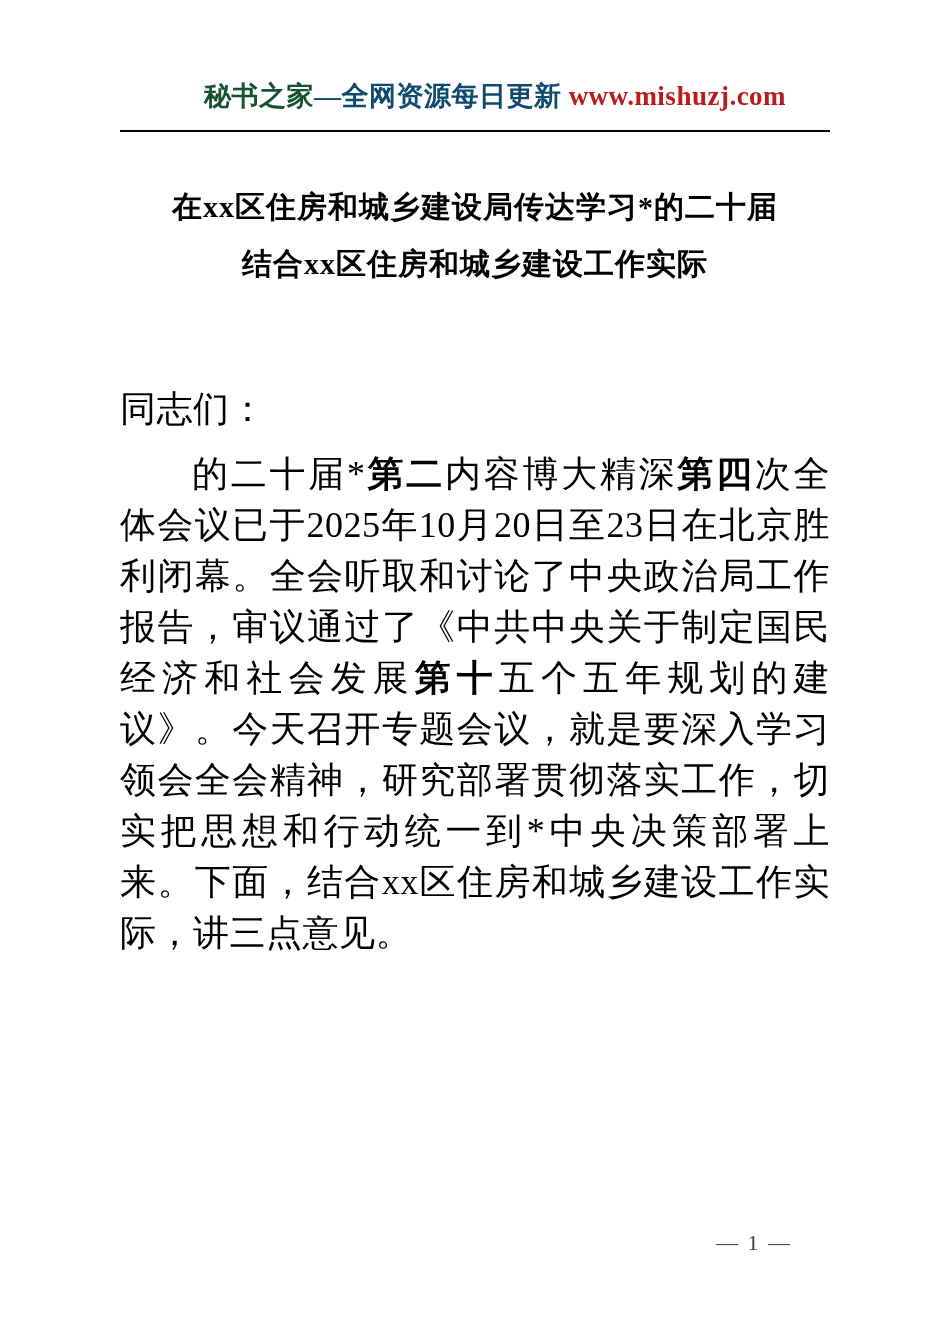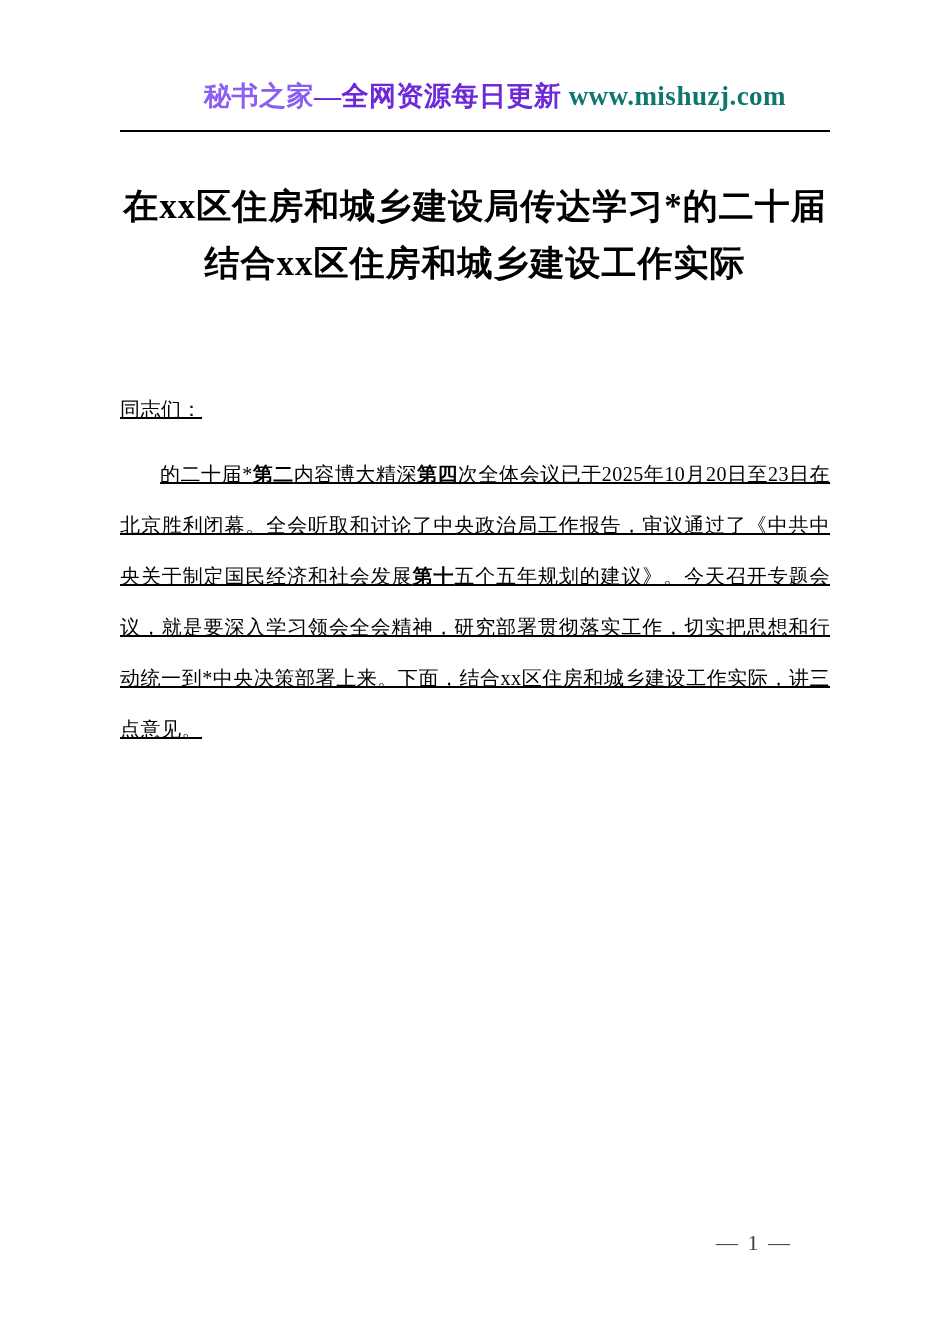--- a/index.html
+++ b/index.html
@@ -16,63 +16,62 @@
     overflow: hidden;
   }
   .header {
     text-align: center;
     font-size: 27px;
     font-weight: bold;
     white-space: nowrap;
     letter-spacing: 0.5px;
   }
   .header .brand { font-weight: bold; }
-  .header .tagline { color: #6d28d9; font-weight: bold; }
+  .header .tagline { color: #0c4a6e; font-weight: bold; }
   .header .url { font-weight: bold; }
   .header-rule {
     border: none;
     border-top: 2px solid #000000;
     margin: 16px 0 0 0;
   }
   .doc-title {
     text-align: center;
-    font-size: 35px;
+    font-size: 30px;
     line-height: 57px;
     font-weight: bold;
     margin-top: 46px;
     letter-spacing: 1px;
   }
   .content {
     margin-top: 92px;
-    font-size: 20px;
+    font-size: 36px;
     line-height: 51px;
     text-align: justify;
     letter-spacing: 0.5px;
-    text-decoration: underline;
   }
   .para { margin-bottom: 14px; }
   .para.indent { text-indent: 2em; }
   .para b { font-weight: bold; }
   .para.heading { font-weight: bold; }
   .footer {
     position: absolute;
     right: 158px;
     bottom: 88px;
     font-size: 22px;
     color: #404040;
     letter-spacing: 2px;
   }
 </style>
 </head>
 <body>
 
 <div class="page">
 
   <div class="header">
-    <span class="brand" style="color: #8b5cf6; margin-left: 40px;">秘书之家</span><span class="tagline">—全网资源每日更新 </span><span class="url" style="color: #0f766e;">www.mishuzj.com</span>
+    <span class="brand" style="color: #14532d; margin-left: 40px;">秘书之家</span><span class="tagline">—全网资源每日更新 </span><span class="url" style="color: #b91c1c;">www.mishuzj.com</span>
   </div>
 
   <hr class="header-rule">
 
   <h1 class="doc-title">
     <span>在xx区住房和城乡建设局传达学习*的二十届</span><br>
     <span>结合xx区住房和城乡建设工作实际</span>
   </h1>
 
   <div class="content" id="content">

